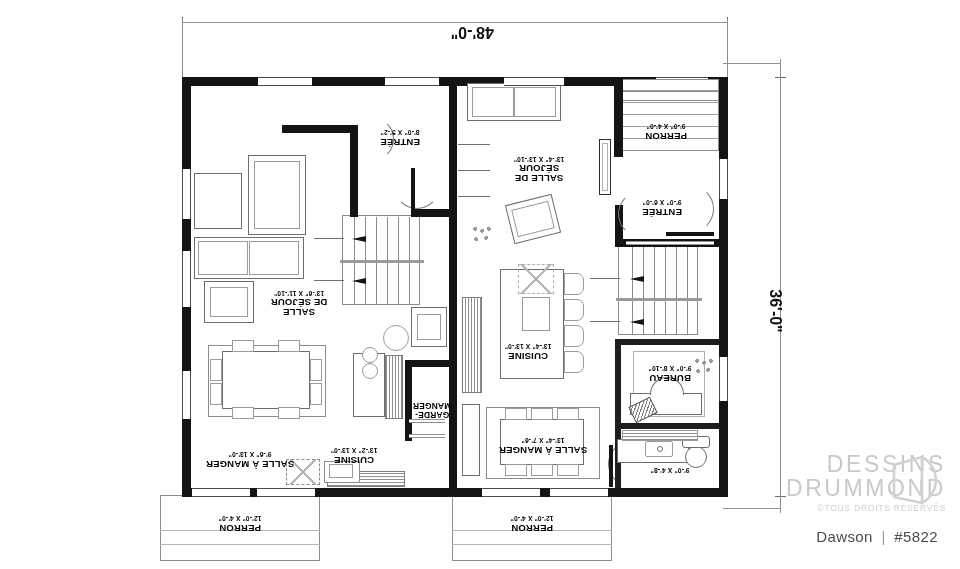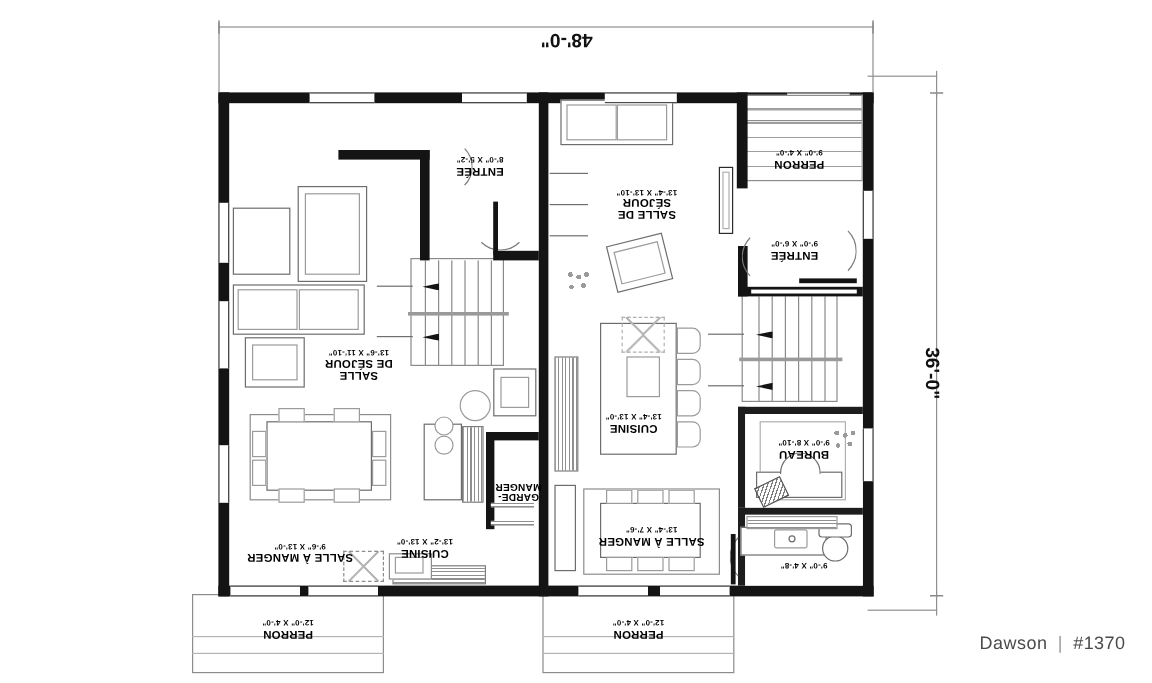--- a/index.html
+++ b/index.html
@@ -380,20 +380,29 @@
       <div class="dm">13'-6" X 11'-10"</div>
     </div>
 
     <div class="lbl" style="left:520px; top:422px; width:80px;">
       <div class="nm">ENTRÉE</div>
       <div class="dm">8'-0" X 5'-2"</div>
     </div>
 
   </div>
 
+  <div id="brand">
+    <div class="bn">DESSINS</div>
+    <div class="bn">DRUMMOND</div>
+    <div class="bres">©TOUS DROITS RÉSERVÉS</div>
+    <svg class="logomark" viewBox="0 0 62 62">
+      <path d="M6 46 L6 14 L34 6 L34 52 Z" fill="none" stroke="#d2d2d2" stroke-width="2.6"></path>
+      <path d="M34 6 A26 26 0 0 1 34 52" fill="none" stroke="#d2d2d2" stroke-width="2.6"></path>
+    </svg>
+  </div>
 
   <div id="caption">
     <span>Dawson</span>
     <span class="sep">|</span>
-    <span>#1370</span>
+    <span>#5822</span>
   </div>
 
 </div>
 
 </body></html>

